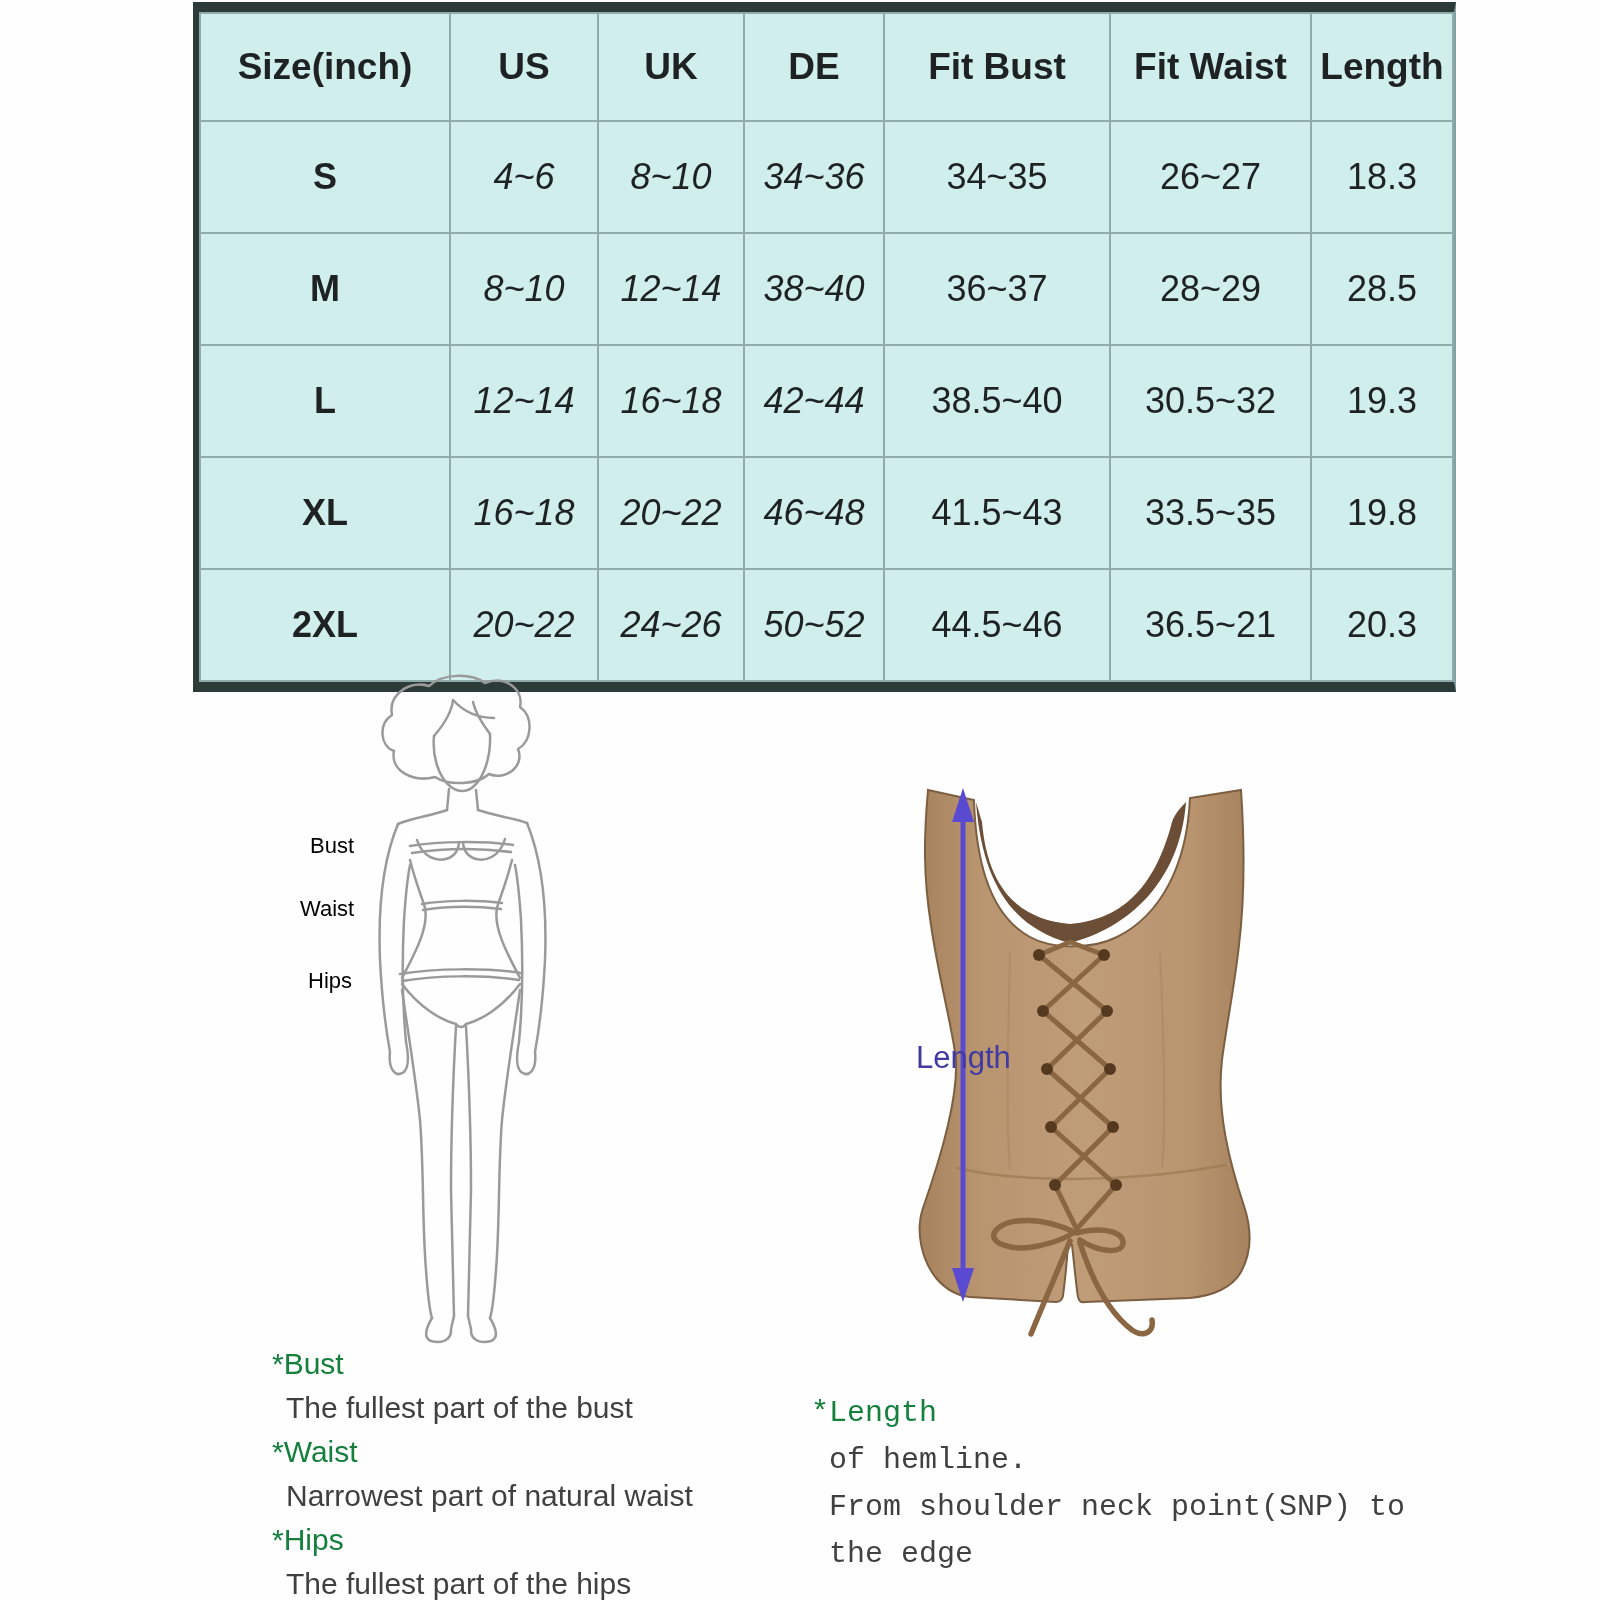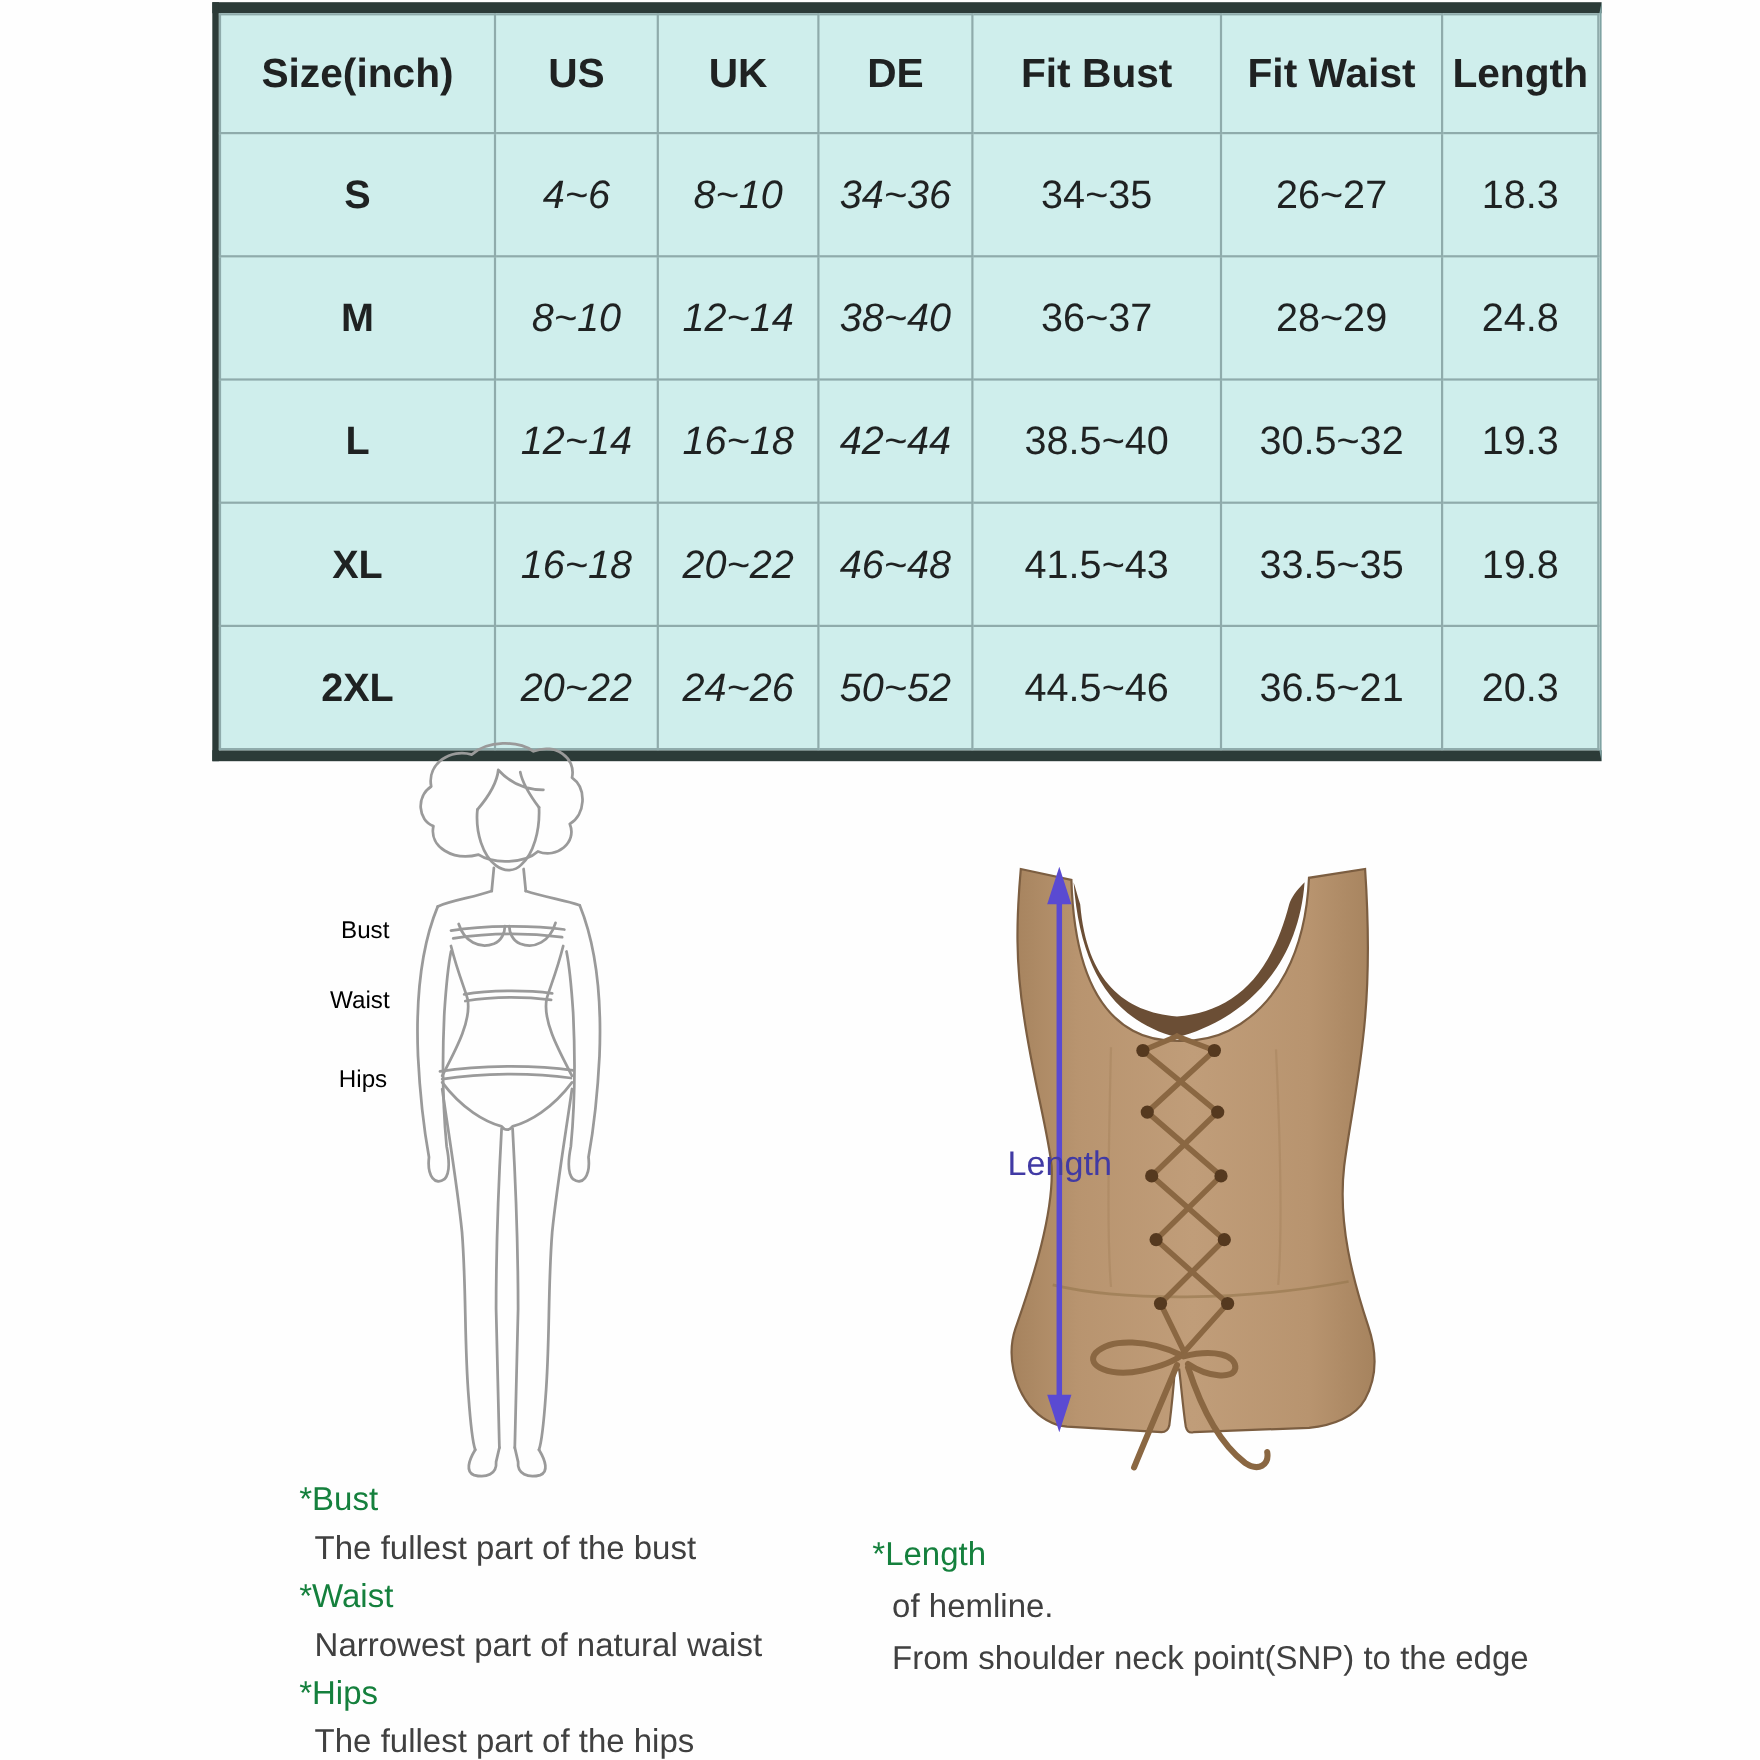--- a/index.html
+++ b/index.html
@@ -23,21 +23,21 @@
   }
   .size-table th{height:104px;font-size:37px;font-weight:bold;}
   .size-table td{height:108px;font-size:36px;}
   .size-table td.c0{font-weight:bold;}
   .size-table td.it{font-style:italic;}
   
   .fig-label{position:absolute;color:#000000;font-size:22px;line-height:32px;}
   .len-label{position:absolute;left:916px;top:1040px;color:#413aa4;font-size:31px;z-index:5;}
   .defs{position:absolute;font-size:30px;}
   .defs-left{left:272px;top:1342px;width:560px;line-height:44px;}
-  .defs-right{left:793px;top:1390px;width:640px;line-height:47px;}
+  .defs-right{left:811px;top:1390px;width:640px;line-height:47px;font-family:Liberation Mono, monospace;}
   .def-title{color:#15803d;}
   .def-desc{color:#404040;}
   .defs-left .def-desc{margin-left:14px;}
   .defs-right .def-desc{margin-left:18px;}
   svg{position:absolute;display:block;}
   .figure-svg{left:250px;top:660px;}
   .vest-svg{left:860px;top:740px;}
 </style>
 </head>
 <body>
@@ -76,21 +76,21 @@
           <td>26~27</td>
           <td>18.3</td>
         </tr>
         <tr>
           <td class="c0">M</td>
           <td class="it">8~10</td>
           <td class="it">12~14</td>
           <td class="it">38~40</td>
           <td>36~37</td>
           <td>28~29</td>
-          <td>24.8</td>
+          <td>28.5</td>
         </tr>
         <tr>
           <td class="c0">L</td>
           <td class="it">12~14</td>
           <td class="it">16~18</td>
           <td class="it">42~44</td>
           <td>38.5~40</td>
           <td>30.5~32</td>
           <td>19.3</td>
         </tr>

